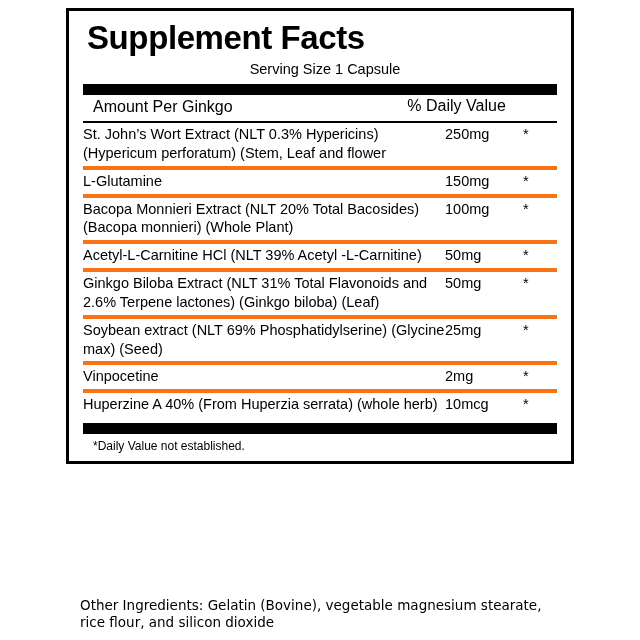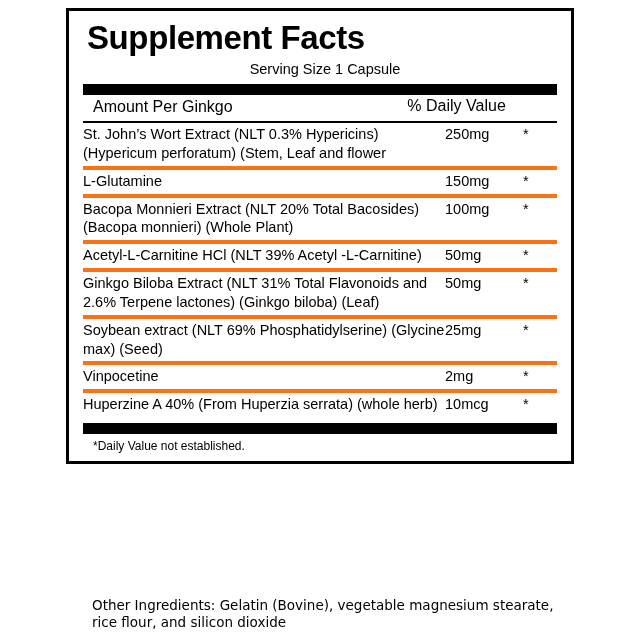--- a/index.html
+++ b/index.html
@@ -93,21 +93,21 @@
     text-align: left;
     padding-left: 10px;
     line-height: 1.30;
   }
   .footnote {
     font-size: 12px;
     padding: 5px 0 0 10px;
   }
   .other {
     position: absolute;
-    left: 92px;
+    left: 80px;
     top: 597px;
     width: 480px;
     font-family: "DejaVu Sans", sans-serif;
     font-size: 13.5px;
     line-height: 1.28;
     color: #000000;
   }
 </style>
 </head>
 <body>

